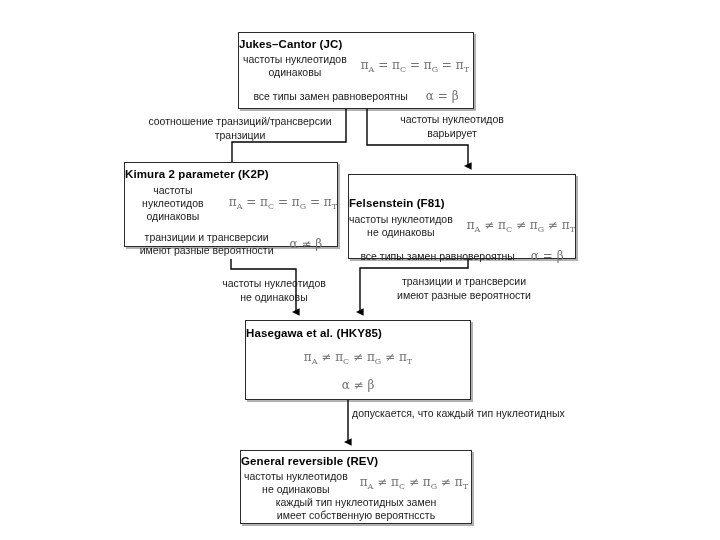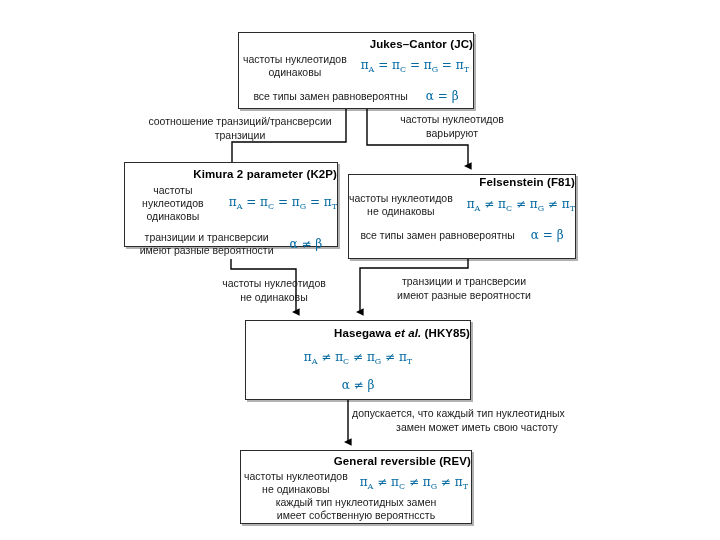--- a/index.html
+++ b/index.html
@@ -25,37 +25,37 @@
   }
   .node {
     position: absolute;
     box-sizing: border-box;
     border: 1px solid #2b2b2b;
     background: #ffffff;
     box-shadow: 2px 2px 0 rgba(0,0,0,0.30);
     color: #111111;
   }
   .node-title {
-    text-align: right;
+    text-align: left;
     font-weight: bold;
     font-size: 11.5px;
     letter-spacing: 0.1px;
     color: #000000;
   }
-  .node-title .ital { font-style: italic; }
+  .node-title .ital { }
   .desc {
     text-align: center;
     font-size: 10.5px;
     line-height: 13px;
     color: #1a1a1a;
   }
   .formula {
     font-size: 12px;
     white-space: nowrap;
-    color: #0369a1;
+    color: #737373;
     font-family: "DejaVu Serif", serif;
   }
   .formula sub {
     font-size: 8px;
   }
   .edge-label {
     position: absolute;
     text-align: center;
     font-size: 10.5px;
     line-height: 14px;
@@ -73,21 +73,21 @@
   #node-jc .jc-top { margin-top: 5px; }
   #node-jc .jc-mid { display: flex; align-items: center; justify-content: center; margin-top: 3px; gap: 14px; }
   #node-jc .jc-bot { display: flex; align-items: center; justify-content: center; margin-top: 10px; gap: 18px; }
 
   
   #node-k2p .k-top { margin-top: 5px; }
   #node-k2p .k-mid { display: flex; align-items: center; justify-content: center; margin-top: 4px; gap: 8px; }
   #node-k2p .k-bot { display: flex; align-items: center; justify-content: center; margin-top: 8px; gap: 16px; }
 
   
-  #node-f81 .f-top { margin-top: 1px; }
+  #node-f81 .f-top { margin-top: 22px; }
   #node-f81 .f-mid { display: flex; align-items: center; justify-content: center; margin-top: 4px; gap: 14px; }
   #node-f81 .f-bot { display: flex; align-items: center; justify-content: center; margin-top: 10px; gap: 16px; }
 
   
   #node-hky .h-top { margin-top: 6px; }
   #node-hky .h-f1 { text-align: center; margin-top: 8px; }
   #node-hky .h-f2 { text-align: center; margin-top: 9px; }
 
   
   #node-rev .r-top { margin-top: 4px; }
@@ -209,31 +209,30 @@
     </div>
   </div>
 
   <div class="edge-label" id="lbl-jc-k2p">
     <div>соотношение транзиций/трансверсии</div>
     <div>транзиции</div>
   </div>
 
   <div class="edge-label" id="lbl-jc-f81">
     <div>частоты нуклеотидов</div>
-    <div>варьируют</div>
+    <div>варьирует</div>
   </div>
 
   <div class="edge-label" id="lbl-k2p-hky">
     <div>частоты нуклеотидов</div>
     <div>не одинаковы</div>
   </div>
 
   <div class="edge-label" id="lbl-f81-hky">
     <div>транзиции и трансверсии</div>
     <div>имеют разные вероятности</div>
   </div>
 
   <div class="edge-label" id="lbl-hky-rev">
     <div>допускается, что каждый тип нуклеотидных</div>
-    <div style="text-align:center;">замен может иметь свою частоту</div>
   </div>
 
 </div>
 
 </body></html>

